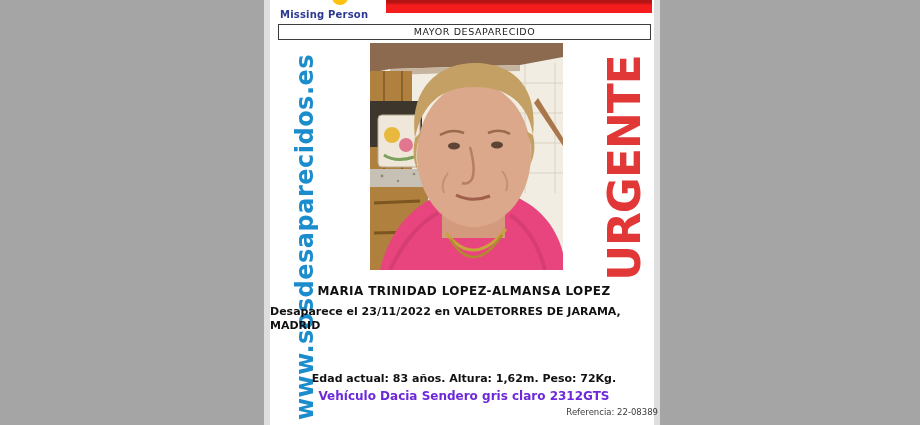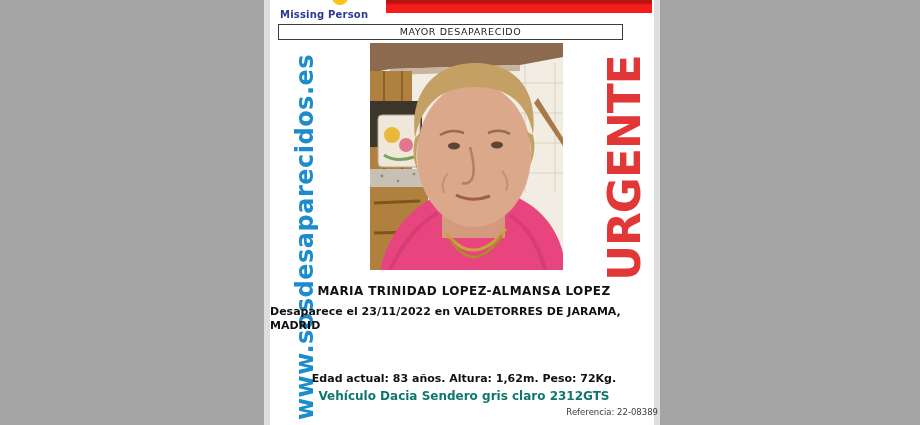--- a/index.html
+++ b/index.html
@@ -25,21 +25,21 @@
     font-size: 10px; font-weight: bold; color: #2b3990; letter-spacing: 0.2px;
   }
 
   
   .alert-banner {
     position: absolute; left: 116px; top: 0; width: 266px; height: 13px;
     background: linear-gradient(#b51414 0%, #b51414 18%, #f41c1c 40%, #f41c1c 100%);
   }
 
   .category-banner {
-    position: absolute; left: 8px; top: 24px; width: 345px; height: 16px;
+    position: absolute; left: 8px; top: 24px; width: 373px; height: 16px;
     border: 1px solid #3c3c3c; background: #ffffff;
     text-align: center; font-size: 9.5px; color: #222;
     letter-spacing: 0.6px; line-height: 14px; padding-left: 20px;
   }
 
   .photo {
     position: absolute; left: 100px; top: 43px; width: 193px; height: 227px;
     overflow: hidden; background: #e9e2d6;
   }
   .photo svg { display: block; }
@@ -65,21 +65,21 @@
   .disappearance {
     position: absolute; left: 0; top: 305px; width: 388px; text-align: left;
     font-size: 11px; font-weight: bold; color: #111; line-height: 14px;
   }
   .details {
     position: absolute; left: 0; top: 340px; width: 388px; text-align: center;
     font-size: 11px; font-weight: bold; color: #111; line-height: 14px; margin-top: 32px;
   }
   .vehicle {
     position: absolute; left: 0; top: 389px; width: 388px; text-align: center;
-    font-size: 12px; font-weight: bold; color: #0f766e;
+    font-size: 12px; font-weight: bold; color: #6d28d9;
   }
   .reference {
     position: absolute; left: 0; top: 407px; width: 388px; text-align: right;
     font-size: 8.5px; color: #3a3a3a;
   }
 </style>
 </head>
 <body>
 
 <div class="stage">

